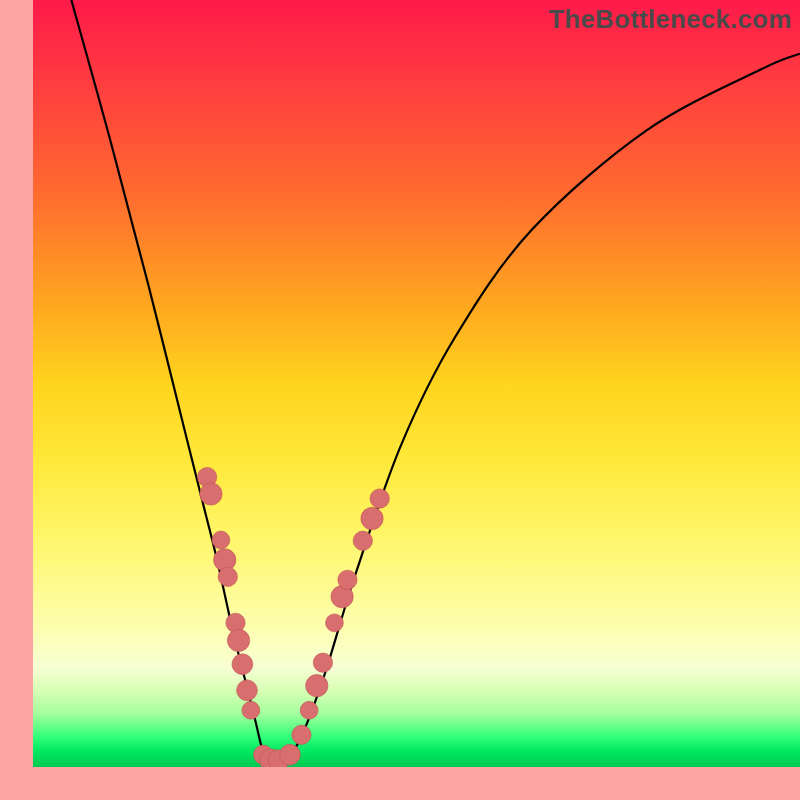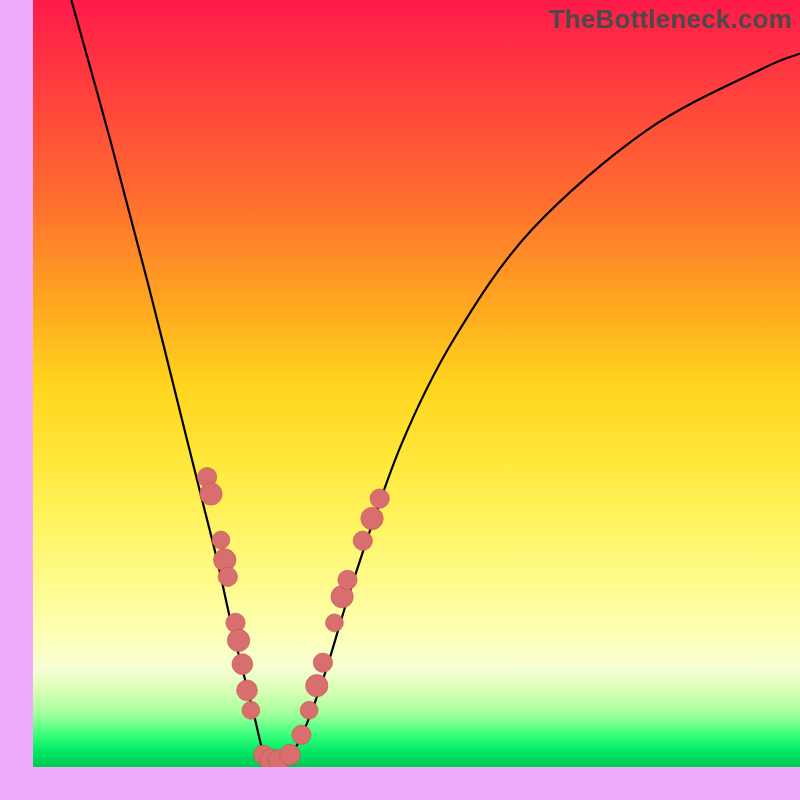--- a/index.html
+++ b/index.html
@@ -1,21 +1,21 @@
 <!DOCTYPE html>
 <html><head>
 <meta charset="utf-8">
 <style>
   * { margin: 0; padding: 0; box-sizing: border-box; }
   html, body { width: 800px; height: 800px; overflow: hidden; background: #000; }
   .frame {
     position: absolute;
     left: 0; top: 0;
     width: 800px; height: 800px;
-    background: #f0abfc;
+    background: #fca5a5;
     padding-left: 48px;
   }
   .plot {
     position: absolute;
     left: 33px;
     top: 0;
     width: 767px;
     height: 767px;
     background: linear-gradient(to bottom,
       #ff1a4a 0%,

